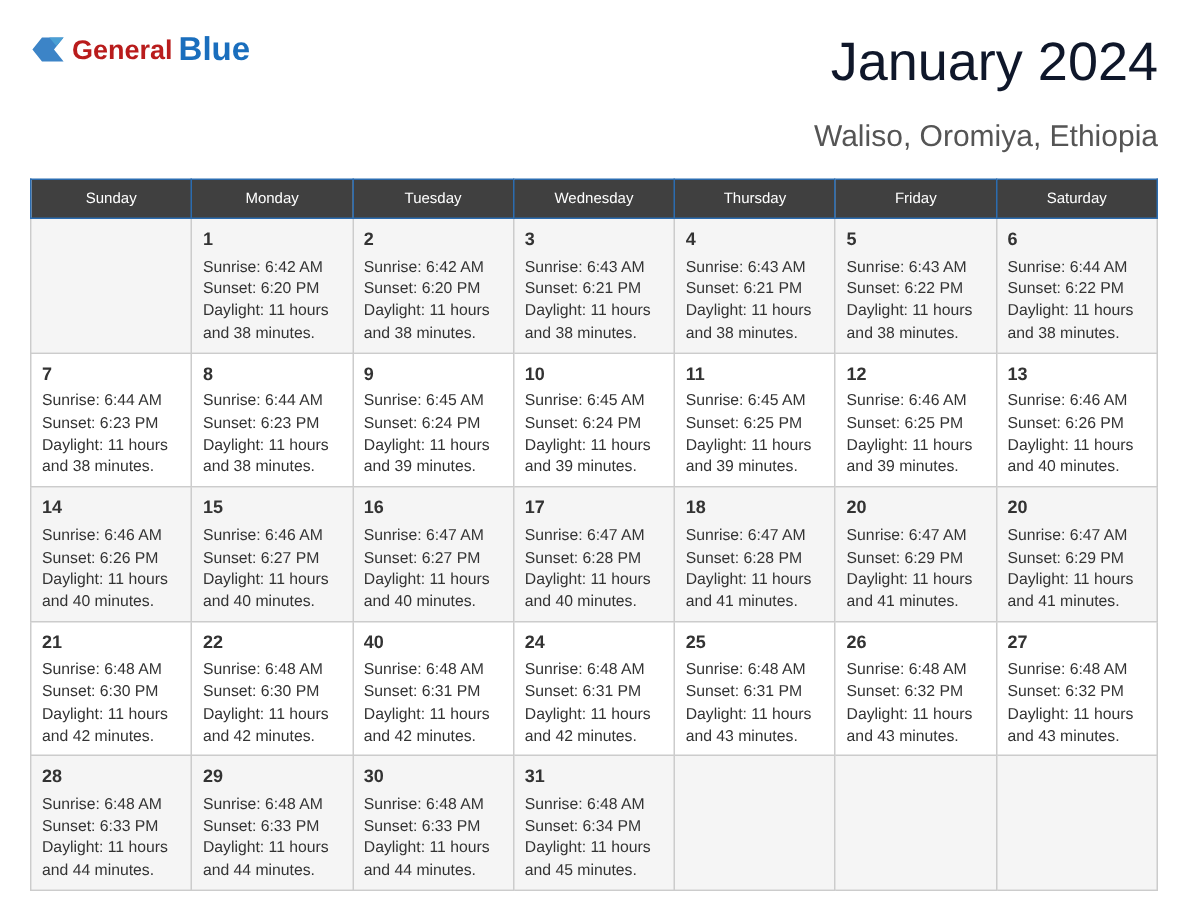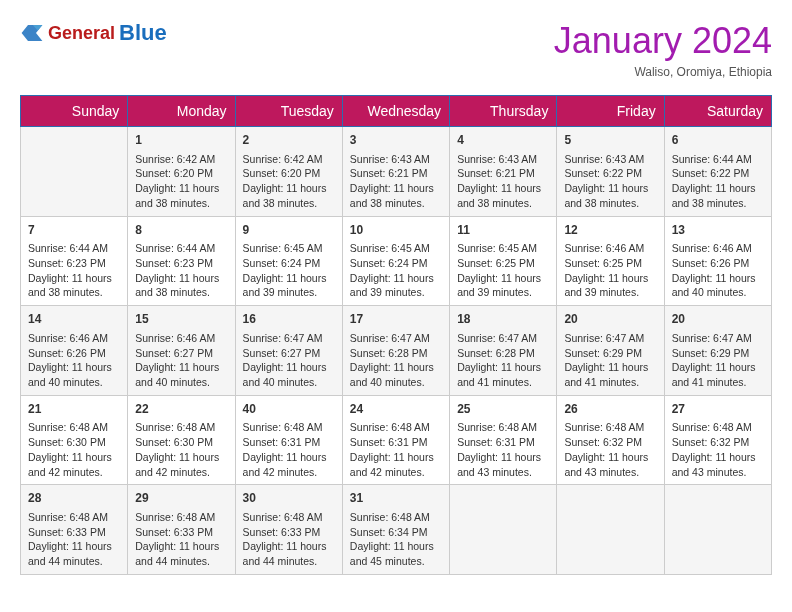--- a/index.html
+++ b/index.html
@@ -24,38 +24,38 @@
     .logo-icon {
       width: 24px;
       height: 20px;
     }
     .title-block {
       text-align: right;
     }
     .month-title {
       font-size: 36px;
       font-weight: 300;
-      color: #a21caf;
+      color: #0f172a;
     }
     .location-title {
-      font-size: 12px;
+      font-size: 20px;
       color: #555;
-      margin-top: 3px;
+      margin-top: 18px;
     }
     table {
       width: 100%;
       border-collapse: collapse;
       font-size: 11px;
     }
     thead tr th {
-      background-color: #be185d;
+      background-color: #404040;
       color: #fff;
-      text-align: right;
+      text-align: center;
       padding: 7px 8px;
-      font-size: 14px;
+      font-size: 10px;
       font-weight: normal;
       border: 1px solid #2b6cb0;
     }
     tbody tr td {
       border: 1px solid #ccc;
       padding: 5px 7px;
       vertical-align: top;
       width: calc(100% / 7);
       min-height: 80px;
       color: #333;

